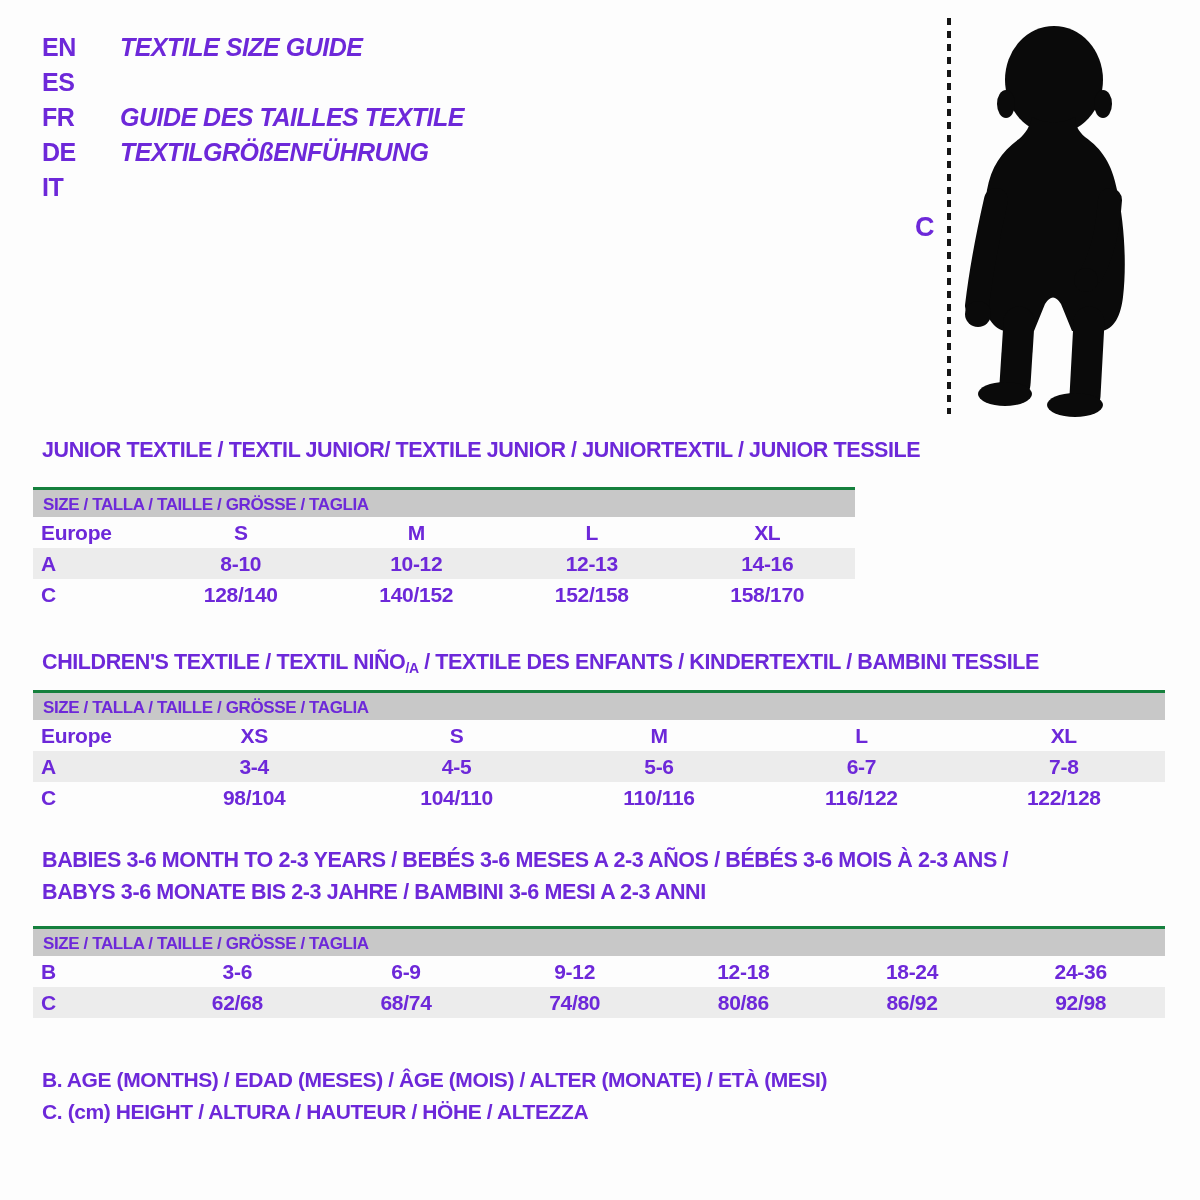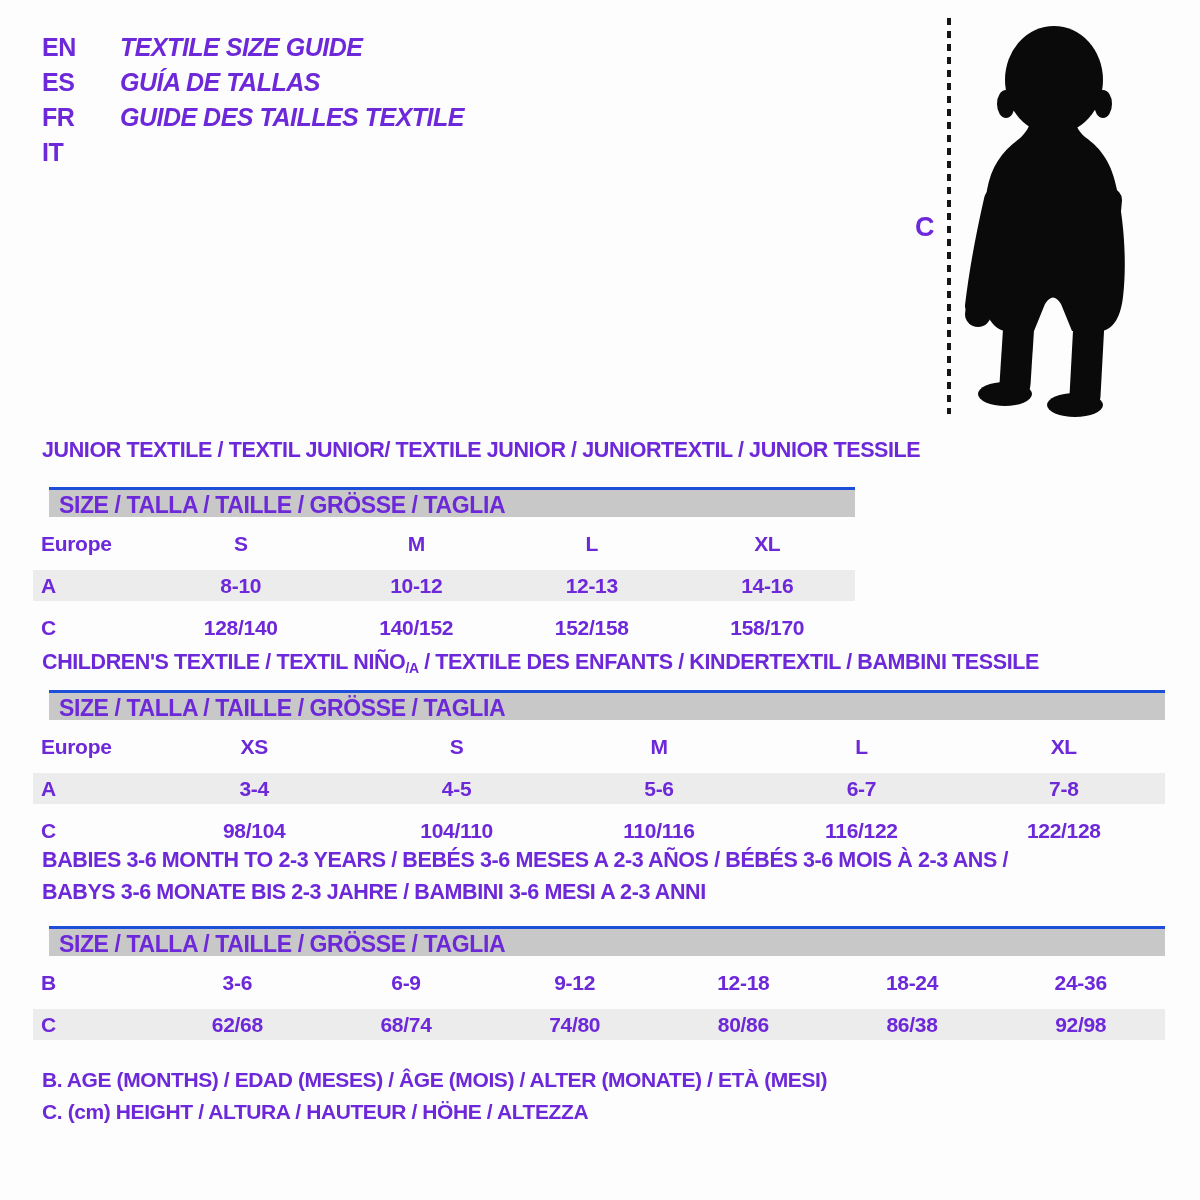--- a/index.html
+++ b/index.html
@@ -32,26 +32,25 @@
 
   
   .section-heading { position: absolute; left: 42px; font-size: 21.5px; letter-spacing: -0.4px; white-space: nowrap; }
   .section-heading sub { font-size: 14px; vertical-align: -4px; }
   .heading-line { height: 32px; }
 
   
   .size-table { position: absolute; left: 33px; }
   .thead {
     height: 30px; line-height: 30px;
-    background: #c8c8c8; border-top: 3px solid #1d4ed8;
-    padding-left: 10px; font-size: 23px; letter-spacing: -0.4px;
+    background: #c8c8c8; border-top: 3px solid #15803d;
+    padding-left: 10px; font-size: 17px; letter-spacing: -0.4px;
     box-sizing: border-box;
-    margin-left: 16px;
   }
-  .trow { display: grid; height: 31px; margin-top: 11px; align-items: center; }
+  .trow { display: grid; height: 31px; margin-top: 0; align-items: center; }
   .trow:nth-of-type(3) { background: #ececec; } 
   .cols-4 { grid-template-columns: 120px repeat(4, 1fr); }
   .cols-5 { grid-template-columns: 120px repeat(5, 1fr); }
   .cols-6 { grid-template-columns: 120px repeat(6, 1fr); }
   .cell { text-align: center; font-size: 21px; letter-spacing: -0.3px; }
   .cell.rowlabel { text-align: left; padding-left: 8px; }
 
   
   .legend { position: absolute; left: 42px; top: 1068px; }
   .legend-line { height: 32px; font-size: 21px; letter-spacing: -0.4px; white-space: nowrap; }
@@ -61,25 +60,28 @@
 
 <div class="canvas">
 
   <div class="lang-block">
     <div class="lang-row">
       <span class="lang-code">EN</span>
       <span class="lang-title">TEXTILE SIZE GUIDE</span>
     </div>
     <div class="lang-row">
       <span class="lang-code">ES</span>
-      <span class="lang-title">GUÍA DE TALLAS</span>
     </div>
     <div class="lang-row">
       <span class="lang-code">FR</span>
       <span class="lang-title">GUIDE DES TAILLES TEXTILE</span>
+    </div>
+    <div class="lang-row">
+      <span class="lang-code">DE</span>
+      <span class="lang-title">TEXTILGRÖßENFÜHRUNG</span>
     </div>
     <div class="lang-row">
       <span class="lang-code">IT</span>
     </div>
   </div>
 
   <span class="measure-label">C</span>
   <div class="dashed-line"></div>
   <svg class="silhouette" width="180" height="404" viewBox="0 0 180 404" aria-hidden="true">
     <g fill="#0a0a0a" stroke="none">
@@ -190,21 +192,21 @@
       <span class="cell">12-18</span>
       <span class="cell">18-24</span>
       <span class="cell">24-36</span>
     </div>
     <div class="trow cols-6">
       <span class="cell rowlabel">C</span>
       <span class="cell">62/68</span>
       <span class="cell">68/74</span>
       <span class="cell">74/80</span>
       <span class="cell">80/86</span>
-      <span class="cell">86/38</span>
+      <span class="cell">86/92</span>
       <span class="cell">92/98</span>
     </div>
   </div>
 
   <div class="legend">
     <div class="legend-line">B. AGE (MONTHS) / EDAD (MESES) / ÂGE (MOIS) / ALTER (MONATE) / ETÀ (MESI)</div>
     <div class="legend-line">C. (cm) HEIGHT / ALTURA / HAUTEUR / HÖHE / ALTEZZA</div>
   </div>
 
 </div>

